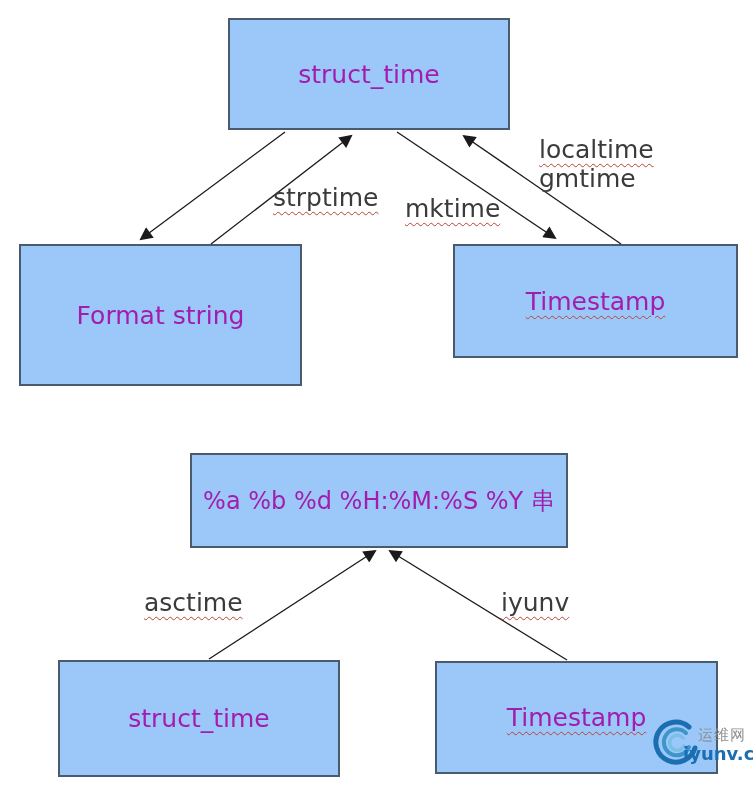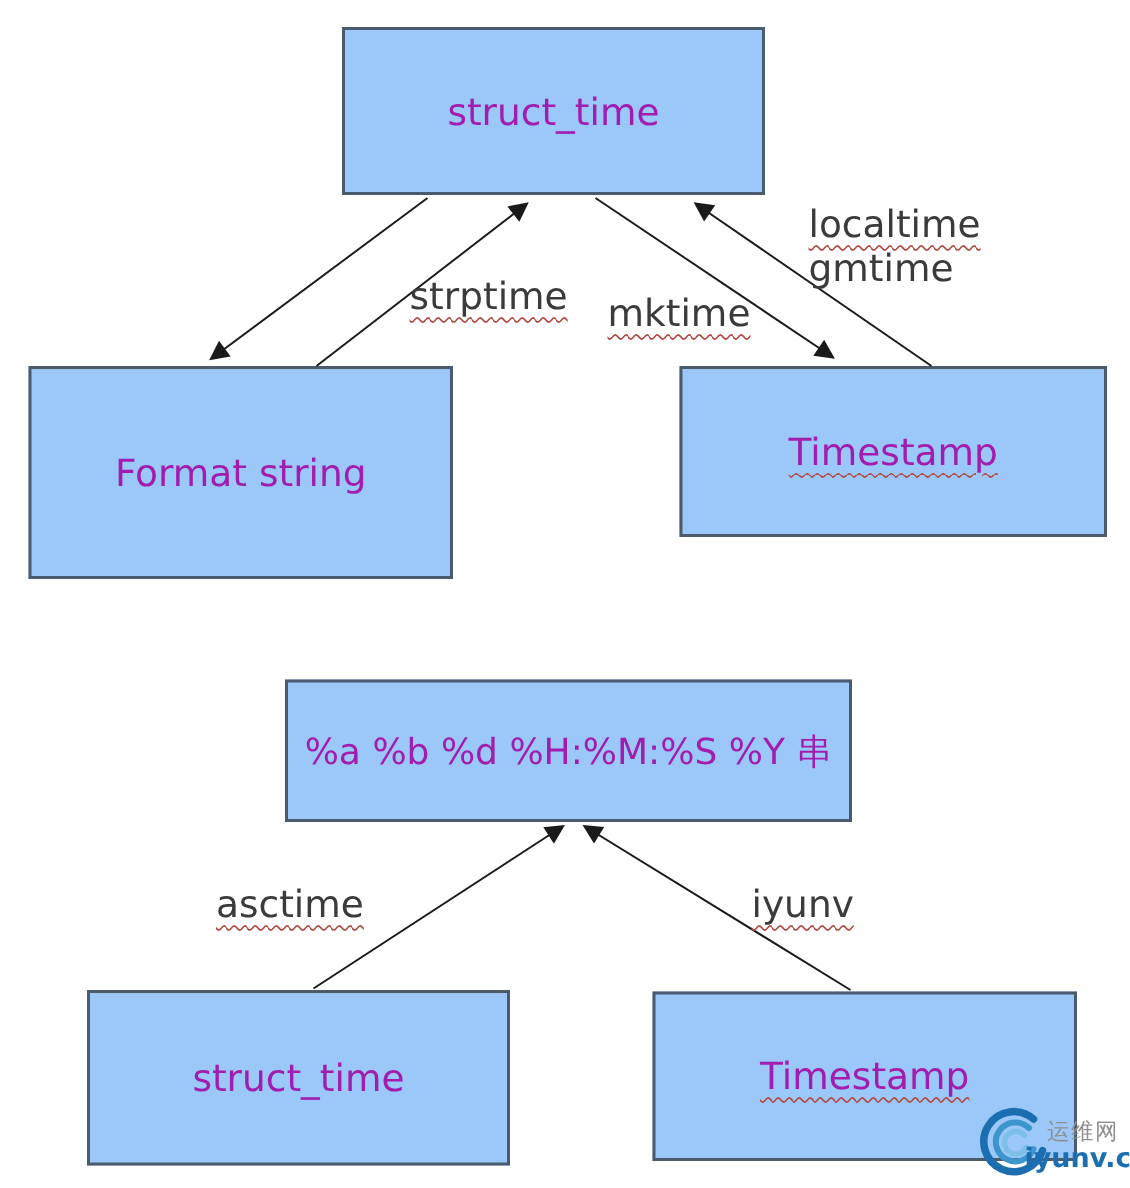--- a/index.html
+++ b/index.html
@@ -31,21 +31,21 @@
   #n-timestamp-bot{left:435px;top:661px;width:283px;height:113px;}
   
   #l-strftime {left:102px;top:155px;}
   #l-strptime {left:273px;top:183px;}
   #l-mktime   {left:405px;top:194px;}
   #l-localtime{left:539px;top:135px;}
   #l-gmtime   {left:539px;top:164px;text-align:right;}
   #l-asctime  {left:144px;top:588px;}
   #l-ctime    {left:501px;top:588px;}
   
-  #watermark{position:absolute;left:645px;top:733px;width:108px;height:54px;z-index:4;}
+  #watermark{position:absolute;left:645px;top:714px;width:108px;height:54px;z-index:4;}
   #wm-site{
     position:absolute;left:53px;top:12px;color:#8F8F8F;font-size:15px;letter-spacing:1px;white-space:nowrap;
   }
   #wm-domain{
     position:absolute;left:38px;top:29px;color:#1B6FB1;font-size:18px;font-weight:bold;white-space:nowrap;
   }
 </style>
 </head>
 <body>
 

